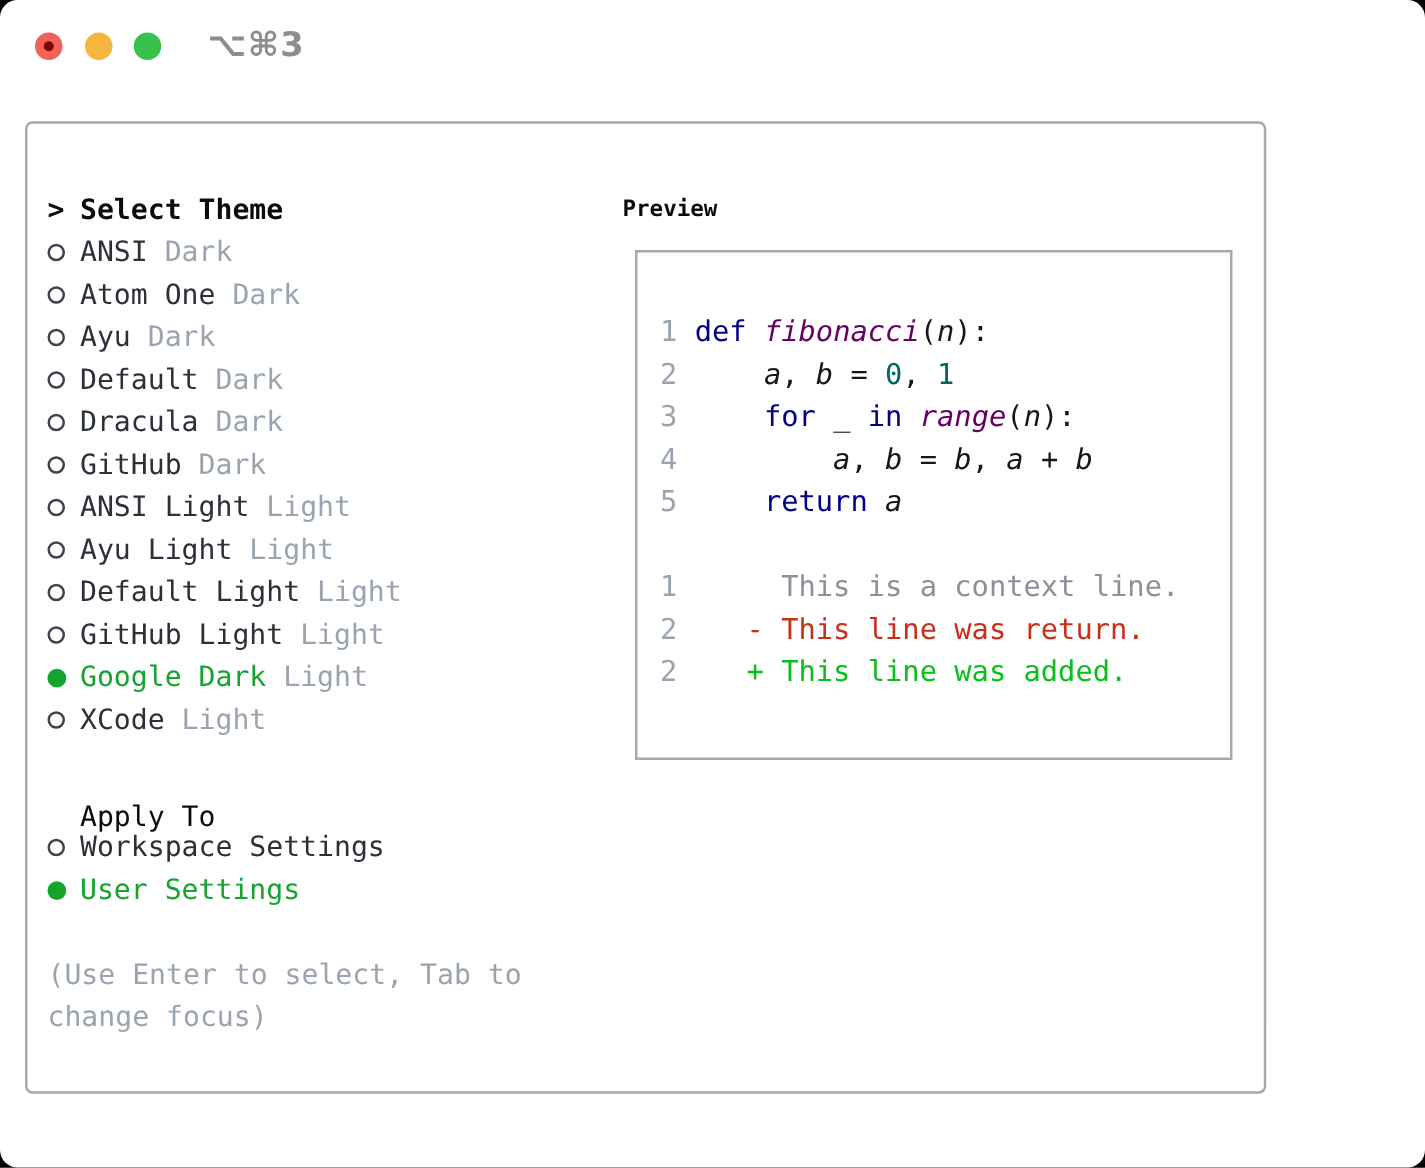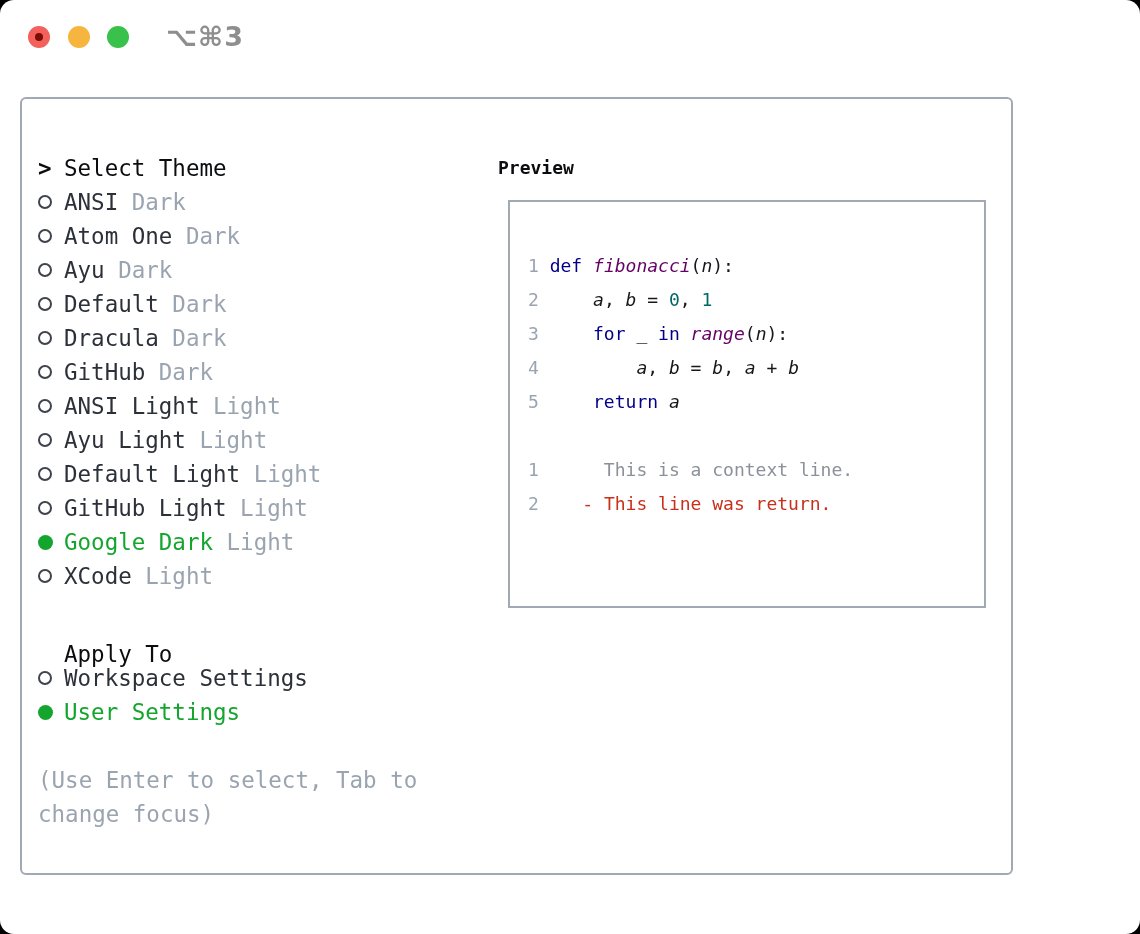--- a/index.html
+++ b/index.html
@@ -35,40 +35,40 @@
 
   
   .left-col { position: absolute; left: 16px; top: 52px; font-size: 22.5px; color: var(--text-dark); }
   .row { display: flex; align-items: center; height: 34px; white-space: pre; }
   .bcol { display: inline-flex; align-items: center; width: 26px; flex: 0 0 26px; }
   .circle {
     display: inline-block; width: 14px; height: 14px; border-radius: 50%;
     border: 2px solid var(--circle-stroke);
   }
   .circle.filled { border: none; width: 15px; height: 15px; background: var(--green); }
-  .hdr { font-weight: 400; color: var(--text-black); }
+  .hdr { font-weight: 700; color: var(--text-black); }
   .prompt { font-weight: 700; color: var(--text-black); }
   .option .name { color: var(--text-dark); text-align: right; }
   .option.selected .name { color: var(--green); }
   .variant { color: var(--muted); }
   .gap { height: 34px; }
   .applyto-title { color: var(--text-black); margin-top: 20px; }
   .hint { color: var(--muted); }
   .hint div { height: 34px; line-height: 34px; white-space: pre; }
 
   
   .preview-title {
     position: absolute; left: 476px; top: 52px; height: 34px; line-height: 34px;
     font-size: 18px; font-weight: 700; color: var(--text-black);
   }
   .preview-box {
     position: absolute; left: 486px; top: 101px; width: 478px; height: 408px;
     border: 2px solid var(--border); background: #fff;
   }
-  .code { padding: 47px 0 0 18px; font-size: 18px; }
+  .code { padding: 47px 0 0 18px; font-size: 23px; }
   .codeline { height: 34px; line-height: 34px; white-space: pre; }
   .lineno { color: var(--lineno); }
   .seg-kw  { color: var(--kw); }
   .seg-fn  { color: var(--fn); font-style: italic; }
   .seg-num { color: var(--num); }
   .seg-pl  { color: var(--pl); }
   .seg-var { color: var(--var); font-style: italic; }
   .seg-ctx { color: var(--ctx); }
   .seg-del { color: var(--del); }
   .seg-add { color: var(--add); }
@@ -135,17 +135,18 @@
     <div class="preview-box">
       <div class="code" id="codeLines">
           <div class="codeline"><span class="lineno">1</span><span class="seg-pl"> </span><span class="seg-kw">def</span><span class="seg-pl"> </span><span class="seg-fn">fibonacci</span><span class="seg-pl">(</span><span class="seg-var">n</span><span class="seg-pl">):</span></div>
           <div class="codeline"><span class="lineno">2</span><span class="seg-pl">     </span><span class="seg-var">a</span><span class="seg-pl">, </span><span class="seg-var">b</span><span class="seg-pl"> = </span><span class="seg-num">0</span><span class="seg-pl">, </span><span class="seg-num">1</span></div>
           <div class="codeline"><span class="lineno">3</span><span class="seg-pl">     </span><span class="seg-kw">for</span><span class="seg-pl"> </span><span class="seg-pl">_</span><span class="seg-pl"> </span><span class="seg-kw">in</span><span class="seg-pl"> </span><span class="seg-fn">range</span><span class="seg-pl">(</span><span class="seg-var">n</span><span class="seg-pl">):</span></div>
           <div class="codeline"><span class="lineno">4</span><span class="seg-pl">         </span><span class="seg-var">a</span><span class="seg-pl">, </span><span class="seg-var">b</span><span class="seg-pl"> = </span><span class="seg-var">b</span><span class="seg-pl">, </span><span class="seg-var">a</span><span class="seg-pl"> + </span><span class="seg-var">b</span></div>
           <div class="codeline"><span class="lineno">5</span><span class="seg-pl">     </span><span class="seg-kw">return</span><span class="seg-pl"> </span><span class="seg-var">a</span></div>
           <div class="codeline"><span class="lineno"></span></div>
           <div class="codeline"><span class="lineno">1</span><span class="seg-ctx">      This is a context line.</span></div>
           <div class="codeline"><span class="lineno">2</span><span class="seg-pl">    </span><span class="seg-del">- This line was return.</span></div>
+          <div class="codeline"><span class="lineno">2</span><span class="seg-pl">    </span><span class="seg-add">+ This line was added.</span></div>
         </div>
     </div>
 
   </div>
 </div>
 
 </body></html>

